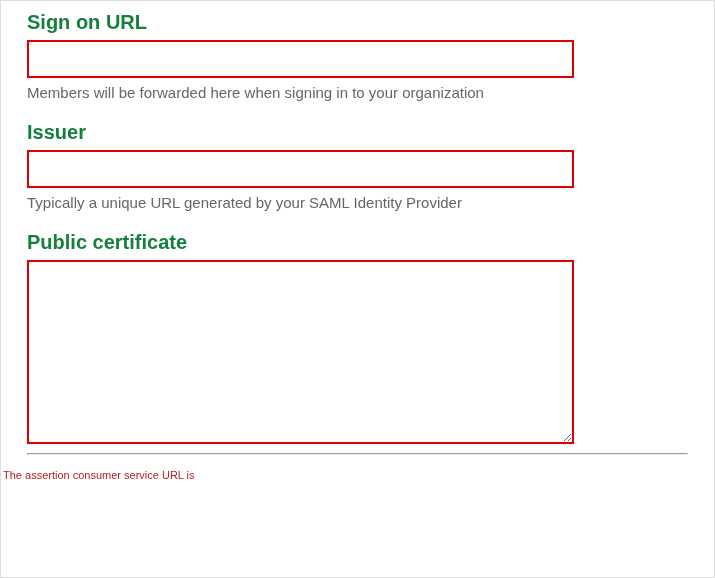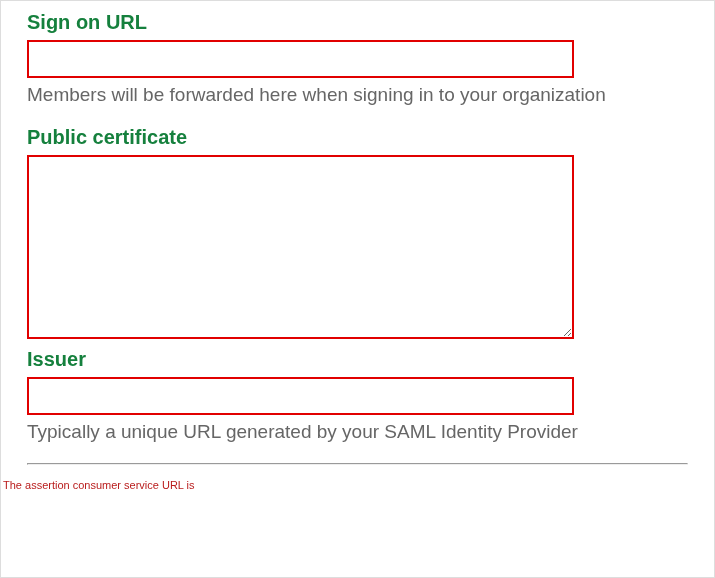--- a/index.html
+++ b/index.html
@@ -49,21 +49,21 @@
       background: #fff;
       padding: 6px 8px;
       font-size: 14px;
       font-family: inherit;
       resize: both;
       outline: none;
       overflow-y: scroll;
     }
     .help-text {
       color: #666;
-      font-size: 19px;
+      font-size: 15px;
       margin-top: 6px;
     }
     .info-row {
       color: #555;
       font-size: 15px;
       padding: 12px 0 14px 0;
       position: relative;
       margin-left: -24px;
       margin-right: -22px;
     }
@@ -105,28 +105,28 @@
 <body>
 
 <div class="container">
 
   <div class="field-group">
     <label class="field-label">Sign on URL</label>
     <input type="text" class="text-input" value="" style="">
     <div class="help-text">Members will be forwarded here when signing in to your organization</div>
   </div>
 
-  <div class="field-group" style="margin-bottom:6px;">
-    <label class="field-label">Public certificate</label>
-    <textarea class="textarea-input" style=""></textarea>
-  </div>
-
   <div class="field-group">
     <label class="field-label">Issuer</label>
     <input type="text" class="text-input" value="" style="">
     <div class="help-text">Typically a unique URL generated by your SAML Identity Provider</div>
+  </div>
+
+  <div class="field-group" style="margin-bottom:6px;">
+    <label class="field-label">Public certificate</label>
+    <textarea class="textarea-input" style=""></textarea>
   </div>
 
   <hr class="divider">
 
   <div class="assertion-row">The assertion consumer service URL is</div>
 
 </div>
 
 </body></html>

